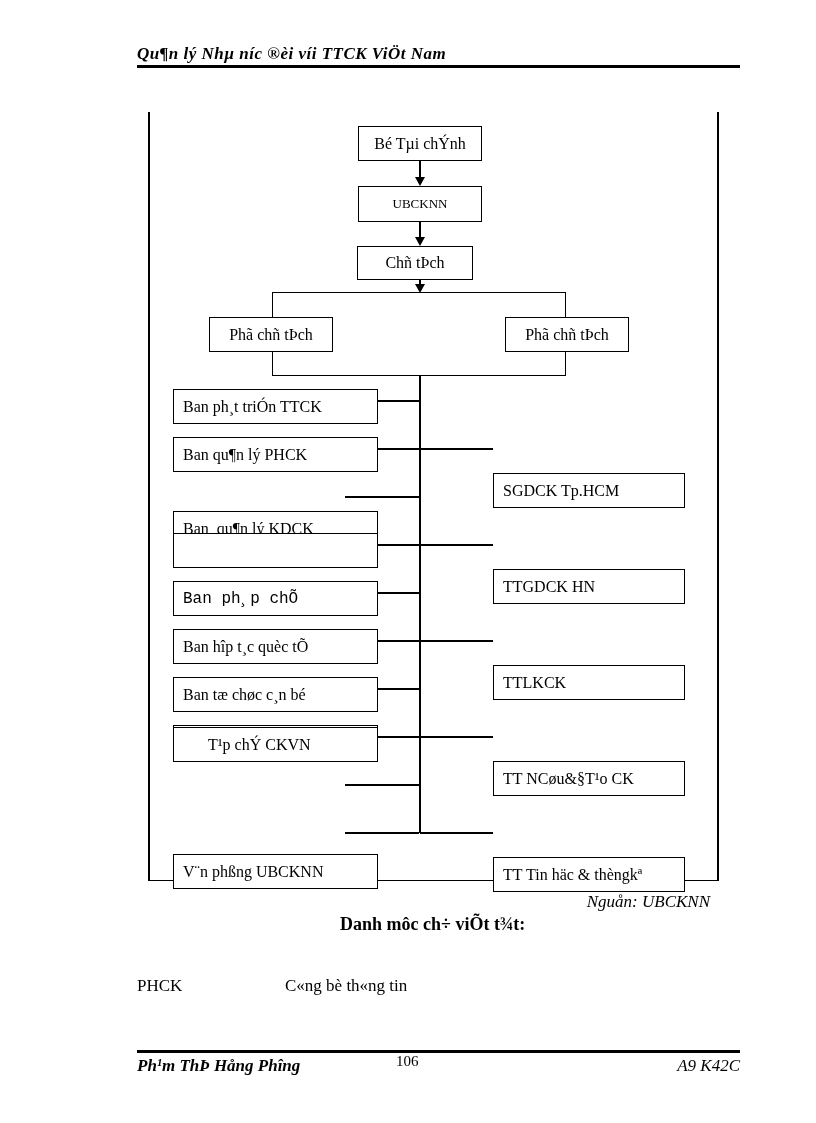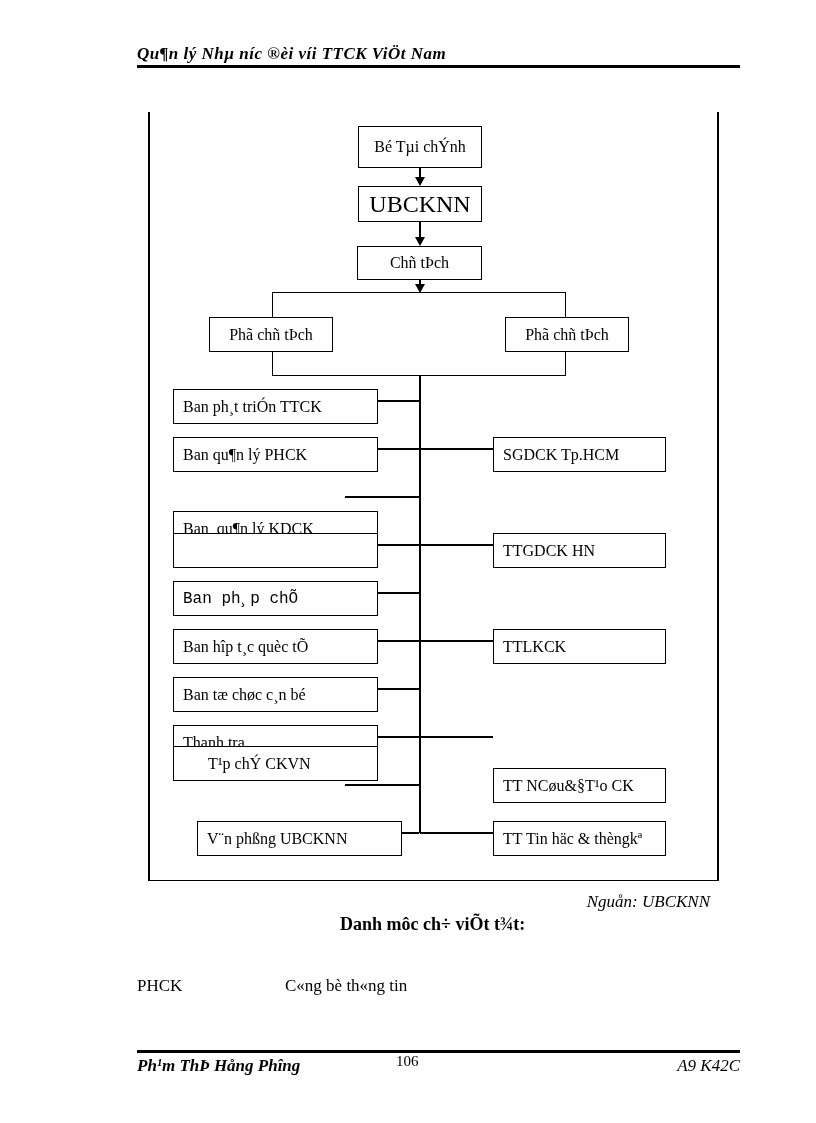--- a/index.html
+++ b/index.html
@@ -20,21 +20,21 @@
 
   
   .obox {
     position:absolute; box-sizing:border-box; background:#fff;
     border:1.5px solid #000; font-size:16px; white-space:pre;
     display:flex; align-items:center; justify-content:center;
     z-index:2;
   }
   .obox.leftalign { justify-content:flex-start; padding-left:9px; }
   .lbox { left:173px; width:205px; height:35px; }
-  .rbox { left:493px; width:173px; height:35px; }
+  .rbox { left:493px; width:192px; height:35px;margin-top:36px; }
   .twoline {
     display:block; overflow:hidden; line-height:19px; padding-top:4px;
   }
   .arrowhead {
     position:absolute; width:0; height:0; left:415px;
     border-left:5px solid transparent; border-right:5px solid transparent;
     border-top:9px solid #000; z-index:1;
   }
   .container-rect {
     position:absolute; left:272px; top:292px; width:294px; height:84px;
@@ -51,47 +51,47 @@
   }
   .abbrev-abbr { position:absolute; left:137px; top:976px; font-size:17px; }
   .abbrev-meaning { position:absolute; left:285px; top:976px; font-size:17px; }
 
   
   .footer-rule { position:absolute; left:137px; top:1050px; width:603px; height:2.5px; background:#000; }
   .footer-page { position:absolute; left:396px; top:1053px; font-size:15px; }
   .footer-author { position:absolute; left:137px; top:1056px; font-size:17px; font-weight:bold; font-style:italic; }
   .footer-class { position:absolute; left:600px; top:1056px; width:140px; text-align:right; font-size:17px; font-weight:normal; font-style:italic; }
 
-  .ubck { font-size:24px; }
+  .ubck { font-size:13px; }
 </style>
 </head>
 <body>
 
 <div class="page">
 
   <div class="header-title">Qu¶n lý Nhµ níc ®èi víi TTCK ViÖt Nam</div>
   <div class="header-rule"></div>
 
   <div class="vline" style="left:148px; top:112px; height:769px;"></div>
   <div class="vline" style="left:717px; top:112px; height:769px;"></div>
   <div class="hline" style="left:148px; top:879.5px; width:570px;"></div>
 
-  <div class="obox" style="left:358px; top:126px; width:124px; height:42px;">
+  <div class="obox" style="left:358px; top:126px; width:124px; height:35px;">
     <span>Bé Tµi chÝnh</span>
   </div>
   <div class="vline" style="left:419.3px; top:161px; height:17px;"></div>
   <div class="arrowhead" style="top:177px;"></div>
 
   <div class="obox ubck" style="left:358px; top:186px; width:124px; height:36px;">
     <span>UBCKNN</span>
   </div>
   <div class="vline" style="left:419.3px; top:222px; height:16px;"></div>
   <div class="arrowhead" style="top:237px;"></div>
 
-  <div class="obox" style="left:357px; top:246px; width:125px; height:34px;">
+  <div class="obox" style="left:357px; top:246px; width:116px; height:34px;">
     <span>Chñ tÞch</span>
   </div>
   <div class="vline" style="left:419.3px; top:280px; height:5px;"></div>
   <div class="arrowhead" style="top:284px;"></div>
 
   <div class="container-rect"></div>
   <div class="obox" style="left:209px; top:317px; width:124px; height:35px;">
     <span>Phã chñ tÞch</span>
   </div>
   <div class="obox" style="left:505px; top:317px; width:124px; height:35px;">
@@ -135,37 +135,37 @@
   </div>
   <div class="obox lbox leftalign" style="top:629px;">
     <span>Ban hîp t¸c quèc tÕ</span>
   </div>
   <div class="obox lbox leftalign" style="top:677px;">
     <span>Ban tæ chøc c¸n bé</span>
   </div>
   <div class="obox lbox leftalign" style="top:725px;text-decoration:underline;">
     <span>Thanh tra</span>
   </div>
-  <div class="obox lbox leftalign" style="top:746px;padding-left:34px;">
+  <div class="obox lbox leftalign" style="top:727px;padding-left:34px;">
     <span>T¹p chÝ CKVN</span>
   </div>
-  <div class="obox lbox leftalign" style="top:821px;margin-left:24px;">
+  <div class="obox lbox leftalign" style="top:854px;">
     <span>V¨n phßng UBCKNN</span>
   </div>
 
   <div class="obox rbox leftalign" style="top:437px;">
     <span>SGDCK Tp.HCM</span>
   </div>
   <div class="obox rbox leftalign" style="top:533px;">
     <span>TTGDCK HN</span>
   </div>
   <div class="obox rbox leftalign" style="top:629px;">
     <span>TTLKCK</span>
   </div>
-  <div class="obox rbox leftalign" style="top:768px;text-align:right;">
+  <div class="obox rbox leftalign" style="top:725px;text-align:right;">
     <span>TT NCøu&amp;§T¹o CK</span>
   </div>
   <div class="obox rbox leftalign" style="top:821px;">
     <span>TT Tin häc &amp; thèngkª</span>
   </div>
 
   <div class="source-note">Nguån: UBCKNN</div>
   <div class="abbrev-heading">Danh môc ch÷ viÕt t¾t:</div>
   <div class="abbrev-abbr">PHCK</div>
   <div class="abbrev-meaning">C«ng bè th«ng tin</div>

